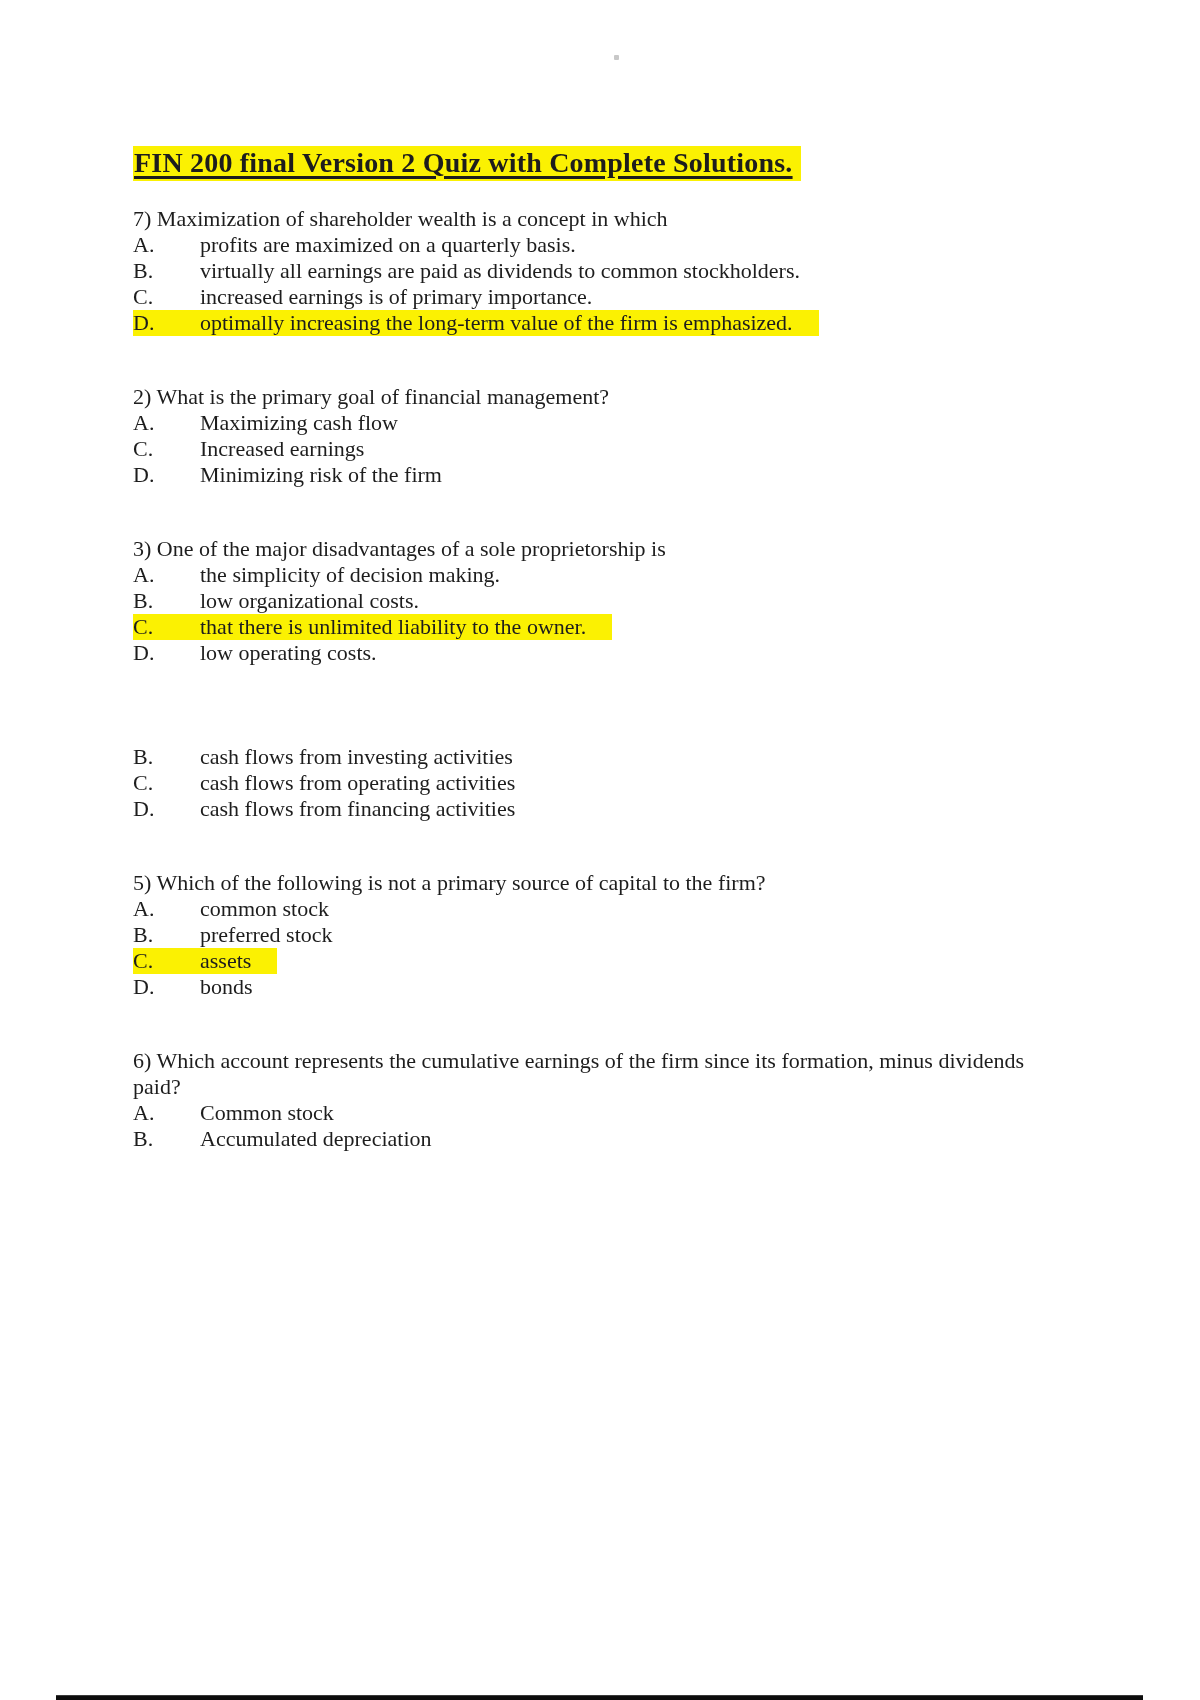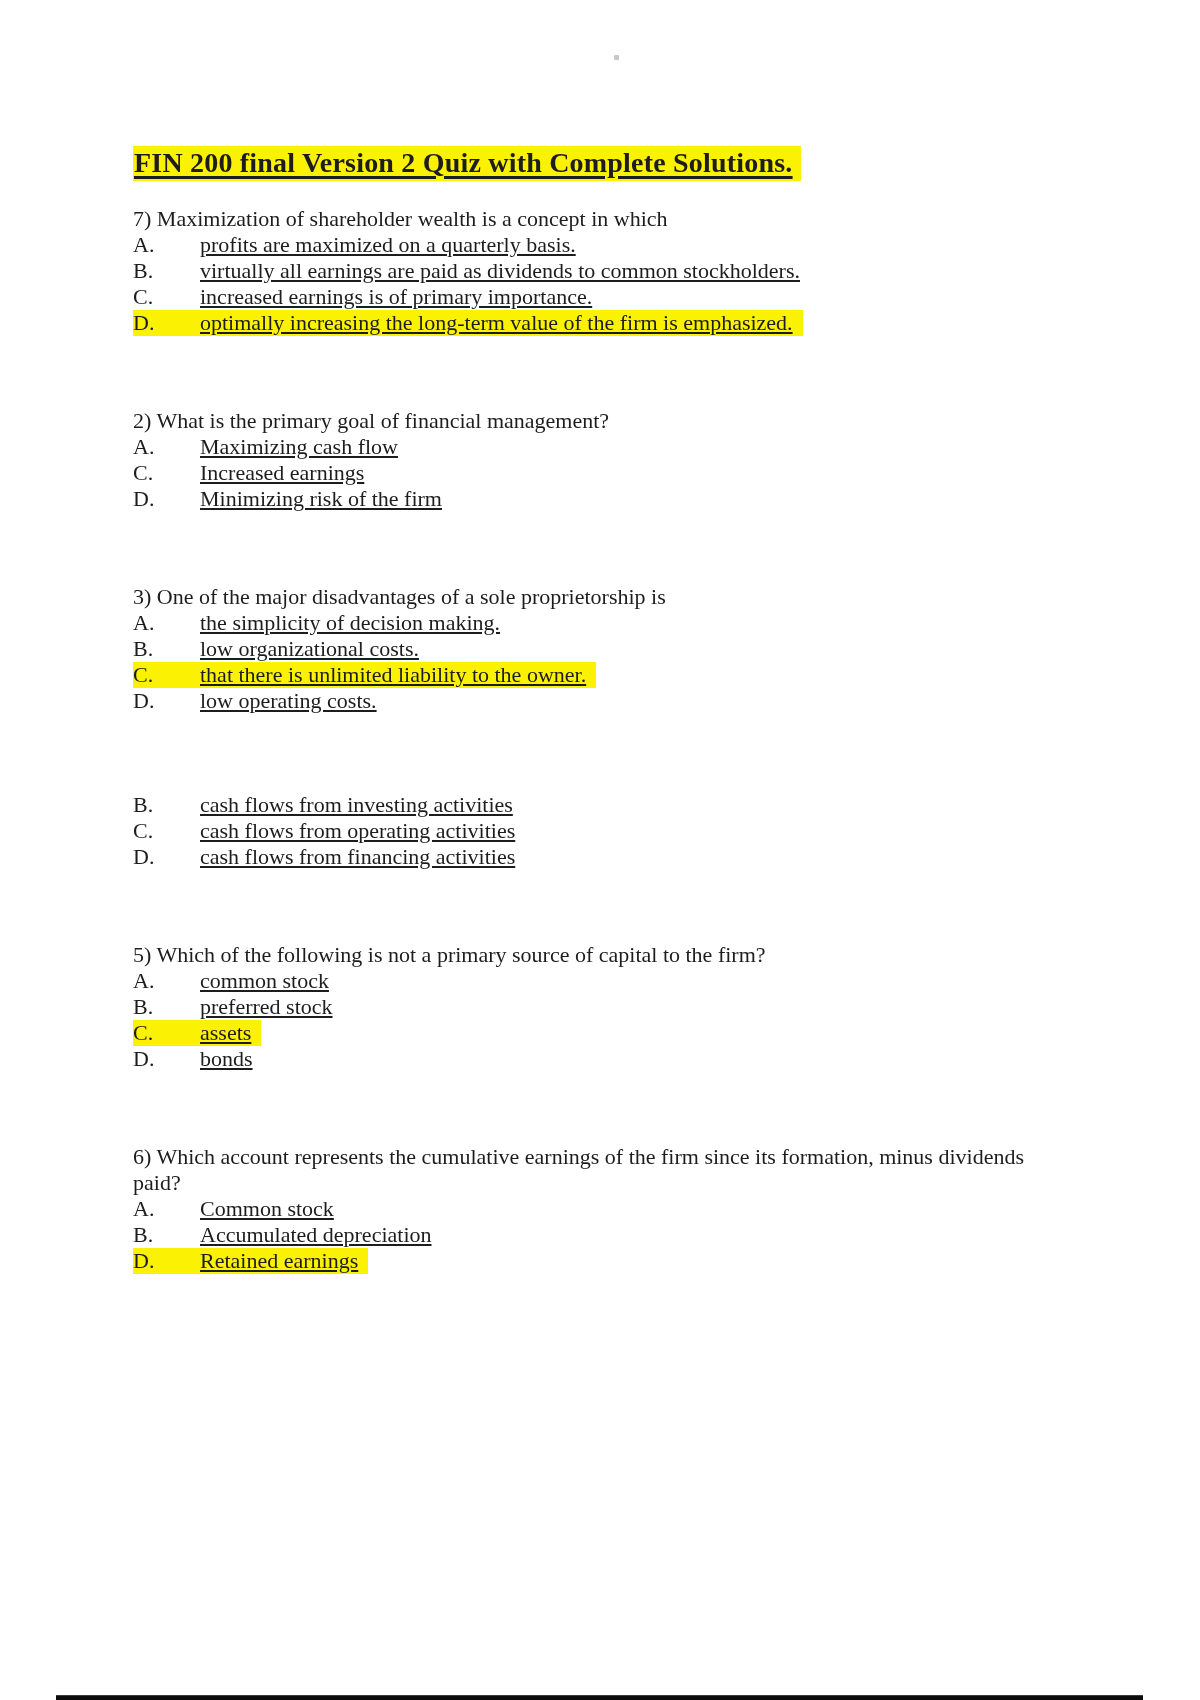--- a/index.html
+++ b/index.html
@@ -43,43 +43,42 @@
     letter-spacing: 0.2px;
   }
   .doc-title .hl-title {
     background: var(--hl, #fbf102);
     text-decoration: underline;
     text-decoration-thickness: 2.5px;
     text-underline-offset: 4px;
     padding: 1px 8px 3px 1px;
   }
   .question {
-    margin-top: 72px;
+    margin-top: 48px;
     font-size: 22px;
     line-height: 26px;
   }
   .question:first-child {
     margin-top: 0;
   }
   .question.gap-large {
     margin-top: 78px;
   }
   .q-text {
     white-space: normal;
   }
   .option-row {
     min-height: 26px;
   }
   .option-wrap {
     display: inline-block;
-    text-decoration: underline;
   }
   .option-wrap.hl {
     background: var(--hl, #fbf102);
-    padding-right: 10px;
+    padding-right: 26px;
   }
   .option-letter {
     display: inline-block;
     width: 67px;
   }
   .footer-bar {
     position: absolute;
     left: 56px;
     top: 1695px;
     width: 1087px;
@@ -127,19 +126,18 @@
           <div class="q-text">5) Which of the following is not a primary source of capital to the firm?</div>
           <div class="option-row"><span class="option-wrap"><span class="option-letter">A.</span><span class="option-text">common stock</span></span></div>
           <div class="option-row"><span class="option-wrap"><span class="option-letter">B.</span><span class="option-text">preferred stock</span></span></div>
           <div class="option-row"><span class="option-wrap hl"><span class="option-letter">C.</span><span class="option-text">assets</span></span></div>
           <div class="option-row"><span class="option-wrap"><span class="option-letter">D.</span><span class="option-text">bonds</span></span></div>
         </div>
         <div class="question">
           <div class="q-text">6) Which account represents the cumulative earnings of the firm since its formation, minus dividends paid?</div>
           <div class="option-row"><span class="option-wrap"><span class="option-letter">A.</span><span class="option-text">Common stock</span></span></div>
           <div class="option-row"><span class="option-wrap"><span class="option-letter">B.</span><span class="option-text">Accumulated depreciation</span></span></div>
-          <div class="option-row"><span class="option-wrap hl"><span class="option-letter">D.</span><span class="option-text">Retained earnings</span></span></div>
         </div>
       </div>
   </div>
 
   <div class="footer-bar"></div>
 </div>
 
 </body></html>

